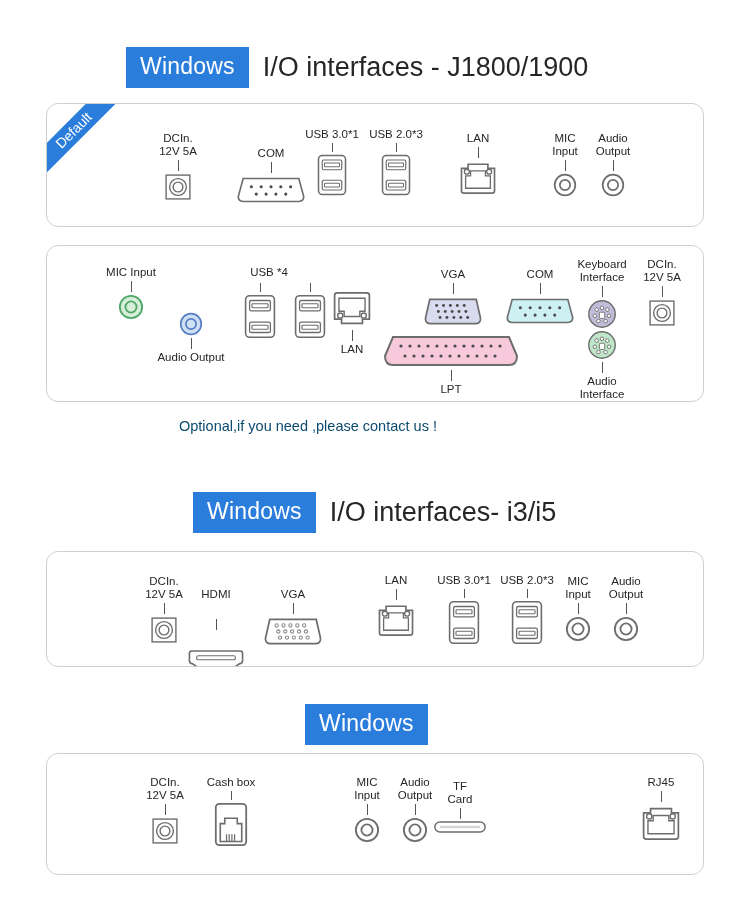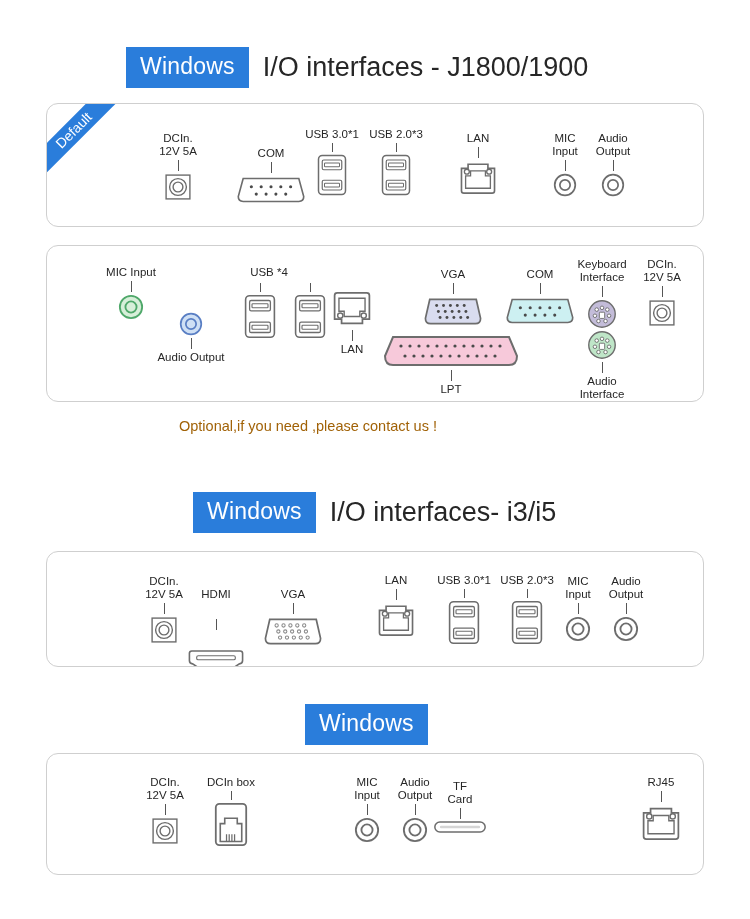--- a/index.html
+++ b/index.html
@@ -47,21 +47,21 @@
   
   .pg{position:absolute;display:flex;flex-direction:column;align-items:center;}
   .lbl{font-size:11.5px;line-height:13px;text-align:center;color:#262626;white-space:nowrap;}
   .tick{width:1px;height:11px;background:#555;margin:2px 0;}
   .tick.sh{height:9px;}
 
   
   svg{display:block;}
 
   .note{
-    position:absolute;font-size:14.5px;color:#a16207;white-space:nowrap;
+    position:absolute;font-size:14.5px;color:#0c4a6e;white-space:nowrap;
   }
 </style>
 </head>
 <body>
 
 <svg width="0" height="0" style="position:absolute" aria-hidden="true">
   <defs>
 
     <symbol id="i-dc" viewBox="0 0 40 40">
       <rect x="3" y="3" width="34" height="34" fill="#fff" stroke="#6d6d6d" stroke-width="2"></rect>
@@ -508,21 +508,21 @@
   <div class="pg" style="left:95px;top:22px;width:46px;">
     <div class="lbl">DCIn.</div>
     <div class="lbl">12V 5A</div>
     <div class="tick"></div>
     <svg width="28" height="28">
         <use href="#i-dc" width="28" height="28"></use>
       </svg>
   </div>
 
   <div class="pg" style="left:148px;top:22px;width:72px;">
-    <div class="lbl">DCIn box</div>
+    <div class="lbl">Cash box</div>
     <div class="tick sh"></div>
     <svg width="34" height="45">
         <use href="#i-rj11" width="34" height="45"></use>
       </svg>
   </div>
 
 
   <div class="pg" style="left:298px;top:22px;width:44px;">
     <div class="lbl">MIC</div>
     <div class="lbl">Input</div>

